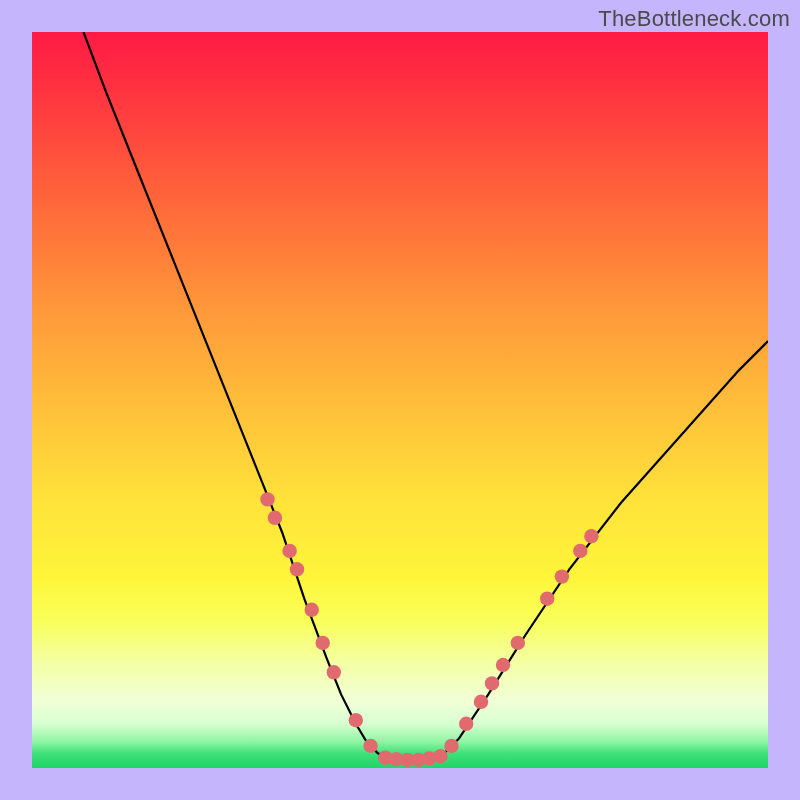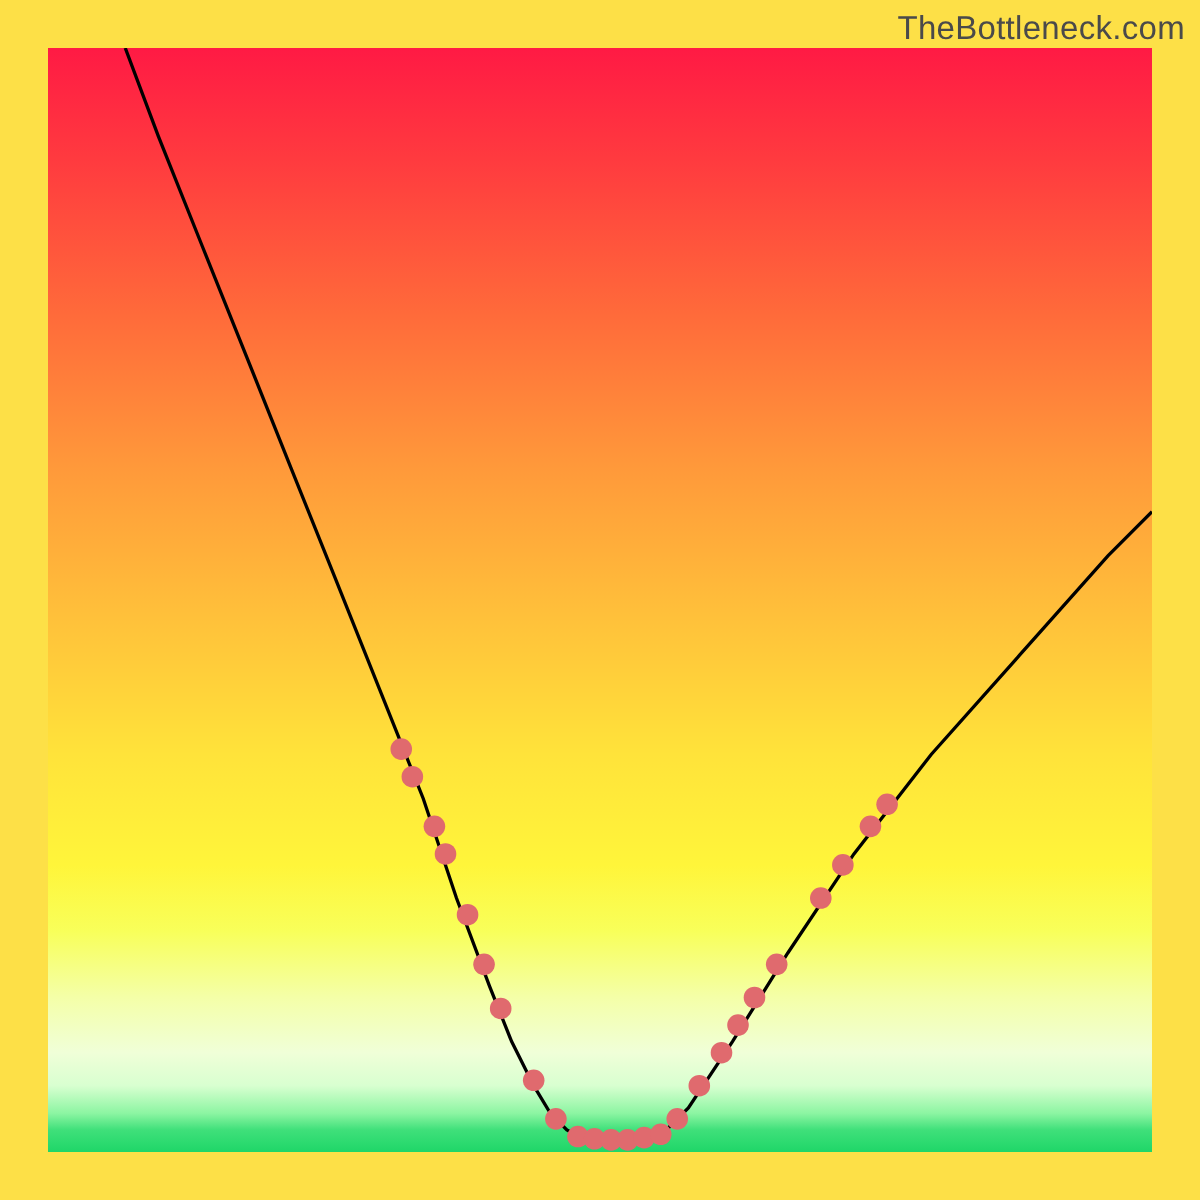--- a/index.html
+++ b/index.html
@@ -10,21 +10,21 @@
     background: #000;
     overflow: hidden;
     font-family: Arial, Helvetica, sans-serif;
   }
   .frame {
     position: absolute;
     left: 0;
     top: 0;
     width: 800px;
     height: 800px;
-    background: #fde047;
+    background: #c4b5fd;
   }
   .plot {
     position: absolute;
     left: 32px;
     top: 32px;
     width: 736px;
     height: 736px;
     background: linear-gradient(to bottom,
       #ff1a44 0%,
       #ff3a3f 10%,

